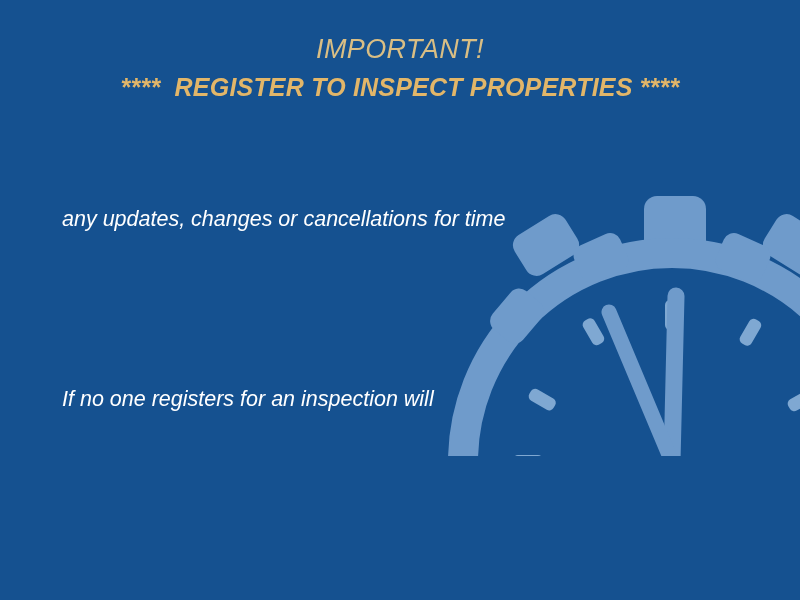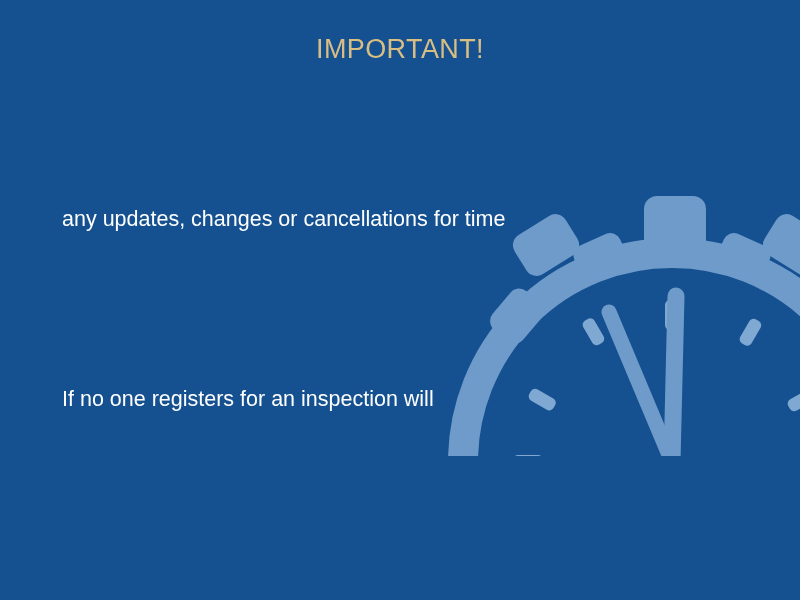--- a/index.html
+++ b/index.html
@@ -7,20 +7,21 @@
   body{
     width:800px;height:600px;overflow:hidden;
     font-family:"Liberation Sans", sans-serif;
     background:#155190;
   }
   #slide{
     position:relative;
     width:800px;height:456px;
     background:#155190;
     overflow:hidden;
+    font-style:italic;
   }
 
   
   #clock-layer{
     position:absolute;
     left:0;top:0;
     width:800px;height:600px;
     pointer-events:none;
   }
 
@@ -131,20 +132,21 @@
 
       <g stroke="#6F9BCB" stroke-linecap="round" fill="none">
         <line x1="672" y1="462" x2="676" y2="296" stroke-width="17"></line>
         <line x1="672" y1="462" x2="609" y2="312" stroke-width="15"></line>
       </g>
     </g>
   </svg>
 
   <div id="header-block">
     <div id="headline-important">IMPORTANT!</div>
+    <div id="headline-register">****  REGISTER TO INSPECT PROPERTIES ****</div>
   </div>
 
   <div id="body-block">
 
     <p class="para" id="para-registering">
       <span class="ln">any updates, changes or cancellations for time</span>
     </p>
 
     <p class="para" id="para-noone">
       <span class="ln">If no one registers for an inspection will</span>

